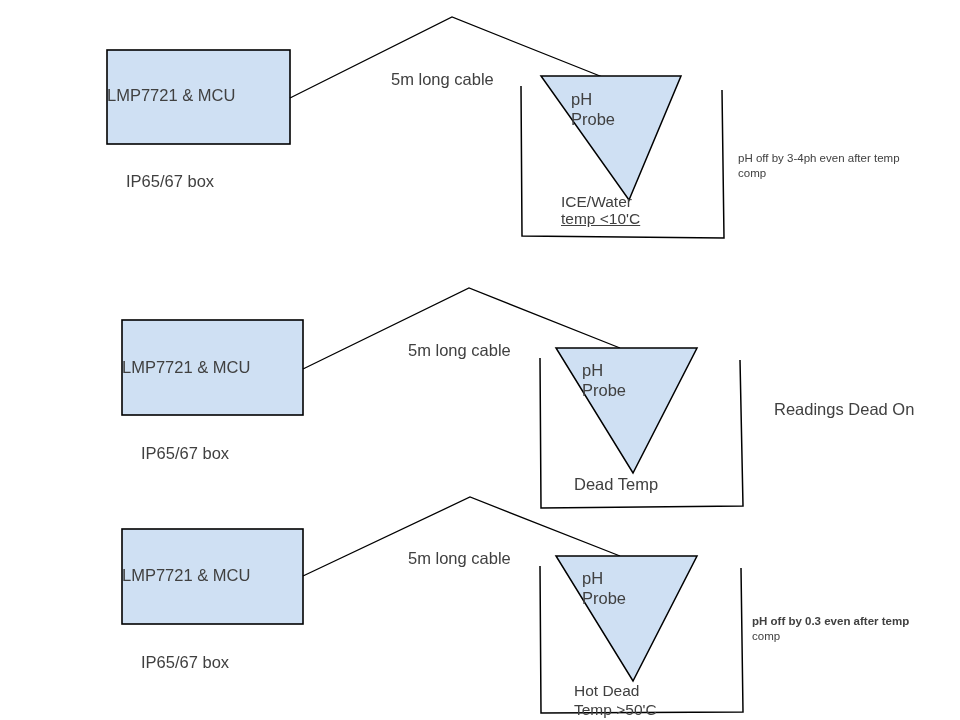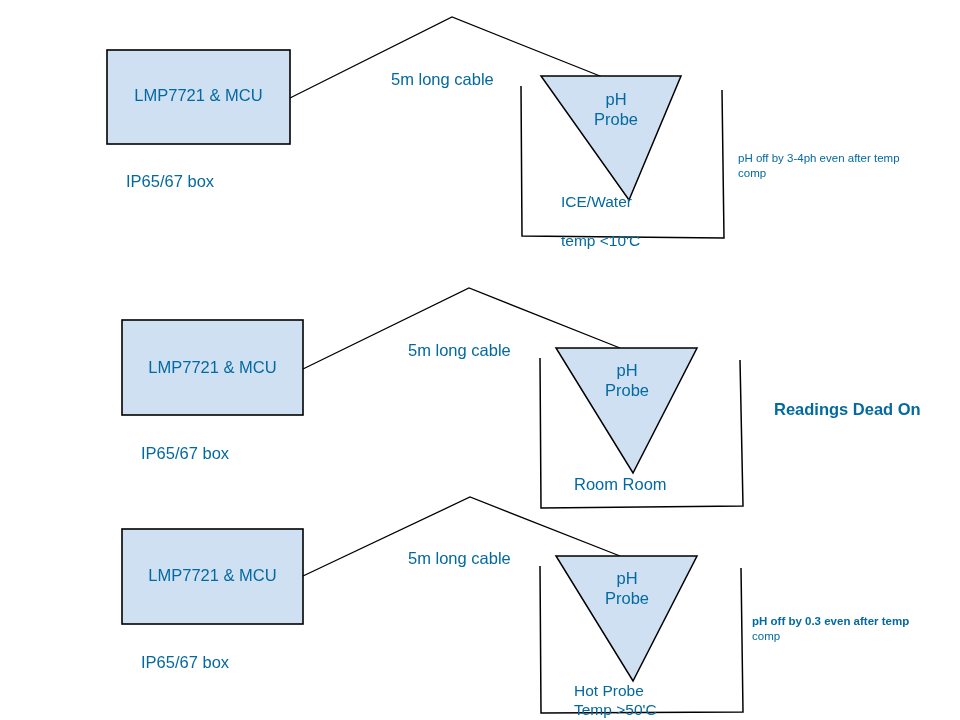--- a/index.html
+++ b/index.html
@@ -6,25 +6,25 @@
   body {
     width:960px; height:720px;
     background:#ffffff;
     font-family:"Liberation Sans", sans-serif;
     color:#000000;
     overflow:hidden;
     position:relative;
   }
   #diagram-root { position:absolute; inset:0; width:960px; height:720px; }
   svg.layer { position:absolute; left:0; top:0; width:960px; height:720px; }
-  .txt { position:absolute; white-space:pre; color:#0369a1; line-height:1.18; }
+  .txt { position:absolute; white-space:pre; color:#404040; line-height:1.18; }
   .t16 { font-size:16.5px; }
   .t15 { font-size:15.5px; }
   .t11 { font-size:11.5px; }
-  .center { text-align:center; }
+  .center { }
 </style>
 </head>
 <body>
 
 <div id="diagram-root">
 
   <svg class="layer" viewBox="0 0 960 720" xmlns="http://www.w3.org/2000/svg">
 
     <rect x="107" y="50" width="183" height="94" fill="#cfe0f3" stroke="#000000" stroke-width="1.6"></rect>
 
@@ -54,46 +54,46 @@
   <div class="txt t16 center" style="left:107px; top:86px; width:183px;">LMP7721 &amp; MCU</div>
 
   <div class="txt t16" style="left:126px; top:172px;">IP65/67 box</div>
 
   <div class="txt t16" style="left:391px; top:70px;">5m long cable</div>
 
   <div class="txt t16 center" style="left:571px; top:90px; width:90px;">pH</div>
   <div class="txt t16 center" style="left:571px; top:110px; width:90px;">Probe</div>
 
   <div class="txt t15" style="left:561px; top:193px;">ICE/Water</div>
-  <div class="txt t15" style="left:561px; top:232px;">temp &lt;10'C</div>
+  <div class="txt t15" style="left:561px; top:210px;text-decoration:underline;">temp &lt;10'C</div>
 
   <div class="txt t11" style="left:738px; top:152px;">pH off by 3-4ph even after temp</div>
   <div class="txt t11" style="left:738px; top:167px;">comp</div>
 
   <div class="txt t16 center" style="left:122px; top:358px; width:181px;">LMP7721 &amp; MCU</div>
 
   <div class="txt t16" style="left:141px; top:444px;">IP65/67 box</div>
 
   <div class="txt t16" style="left:408px; top:341px;">5m long cable</div>
 
   <div class="txt t16 center" style="left:582px; top:361px; width:90px;">pH</div>
   <div class="txt t16 center" style="left:582px; top:381px; width:90px;">Probe</div>
 
-  <div class="txt t16" style="left:574px; top:475px;">Room Room</div>
+  <div class="txt t16" style="left:574px; top:475px;">Dead Temp</div>
 
-  <div class="txt t16" style="left:774px; top:400px;font-weight:bold;">Readings Dead On</div>
+  <div class="txt t16" style="left:774px; top:400px;">Readings Dead On</div>
 
   <div class="txt t16 center" style="left:122px; top:566px; width:181px;">LMP7721 &amp; MCU</div>
 
   <div class="txt t16" style="left:141px; top:653px;">IP65/67 box</div>
 
   <div class="txt t16" style="left:408px; top:549px;">5m long cable</div>
 
   <div class="txt t16 center" style="left:582px; top:569px; width:90px;">pH</div>
   <div class="txt t16 center" style="left:582px; top:589px; width:90px;">Probe</div>
 
-  <div class="txt t15" style="left:574px; top:682px;">Hot Probe</div>
+  <div class="txt t15" style="left:574px; top:682px;">Hot Dead</div>
   <div class="txt t15" style="left:574px; top:701px;text-align:right;">Temp &gt;50'C</div>
 
   <div class="txt t11" style="left:752px; top:615px;font-weight:bold;">pH off by 0.3 even after temp</div>
   <div class="txt t11" style="left:752px; top:630px;">comp</div>
 
 </div>
 
 </body></html>

